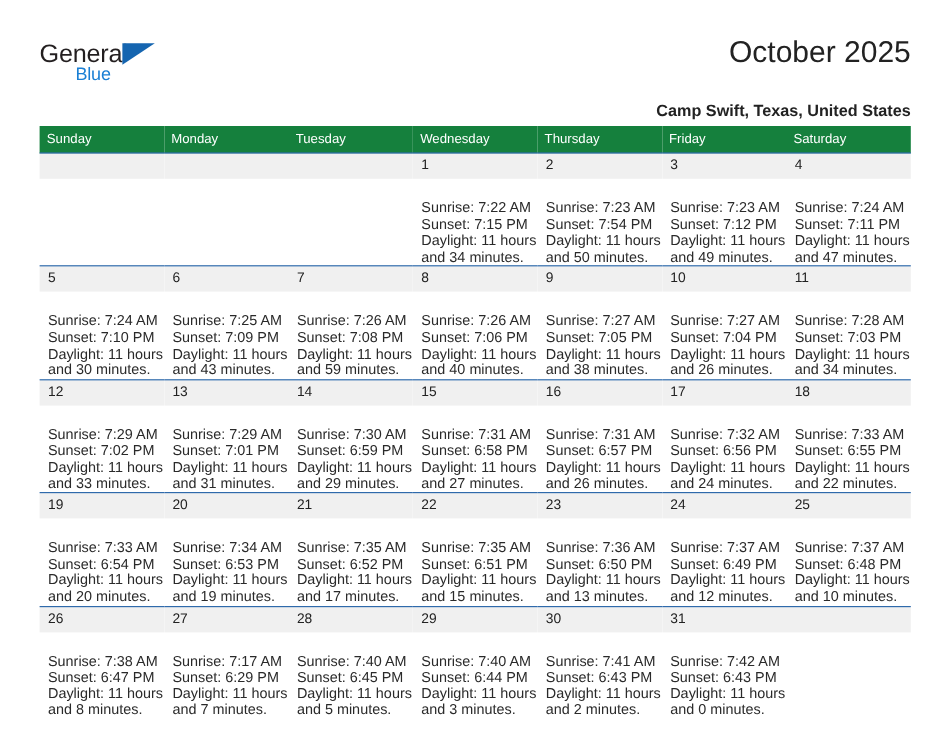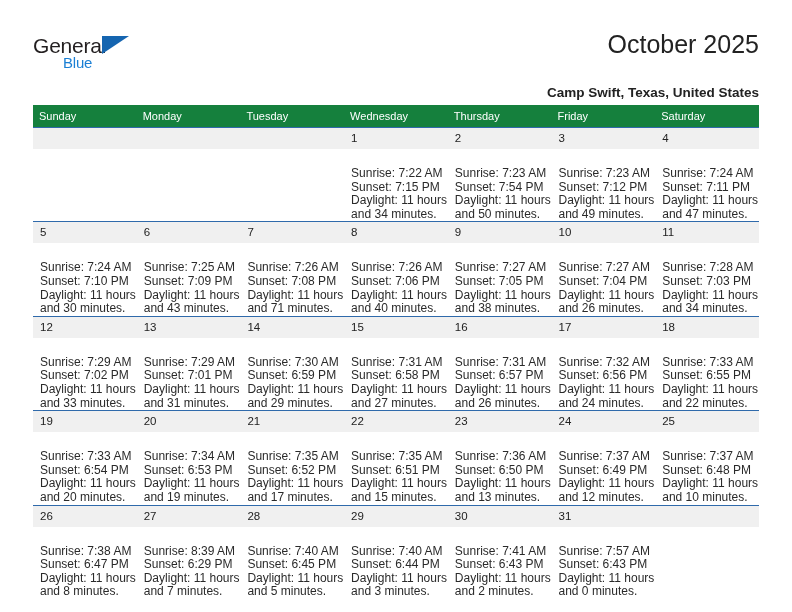--- a/index.html
+++ b/index.html
@@ -234,21 +234,21 @@
               <div>Daylight: 11 hours</div>
               <div>and 43 minutes.</div>
             </div>
           </td>
           <td>
             <span class="daynum">7</span>
             <div class="details">
               <div>Sunrise: 7:26 AM</div>
               <div>Sunset: 7:08 PM</div>
               <div>Daylight: 11 hours</div>
-              <div>and 71 minutes.</div>
+              <div>and 59 minutes.</div>
             </div>
           </td>
           <td>
             <span class="daynum">8</span>
             <div class="details">
               <div>Sunrise: 7:26 AM</div>
               <div>Sunset: 7:06 PM</div>
               <div>Daylight: 11 hours</div>
               <div>and 40 minutes.</div>
             </div>
@@ -417,21 +417,21 @@
             <div class="details">
               <div>Sunrise: 7:38 AM</div>
               <div>Sunset: 6:47 PM</div>
               <div>Daylight: 11 hours</div>
               <div>and 8 minutes.</div>
             </div>
           </td>
           <td>
             <span class="daynum">27</span>
             <div class="details">
-              <div>Sunrise: 8:39 AM</div>
+              <div>Sunrise: 7:17 AM</div>
               <div>Sunset: 6:29 PM</div>
               <div>Daylight: 11 hours</div>
               <div>and 7 minutes.</div>
             </div>
           </td>
           <td>
             <span class="daynum">28</span>
             <div class="details">
               <div>Sunrise: 7:40 AM</div>
               <div>Sunset: 6:45 PM</div>
@@ -453,21 +453,21 @@
             <div class="details">
               <div>Sunrise: 7:41 AM</div>
               <div>Sunset: 6:43 PM</div>
               <div>Daylight: 11 hours</div>
               <div>and 2 minutes.</div>
             </div>
           </td>
           <td>
             <span class="daynum">31</span>
             <div class="details">
-              <div>Sunrise: 7:57 AM</div>
+              <div>Sunrise: 7:42 AM</div>
               <div>Sunset: 6:43 PM</div>
               <div>Daylight: 11 hours</div>
               <div>and 0 minutes.</div>
             </div>
           </td>
           <td>
             <span class="daynum blank"></span>
           </td>
         </tr>
       </tbody>

